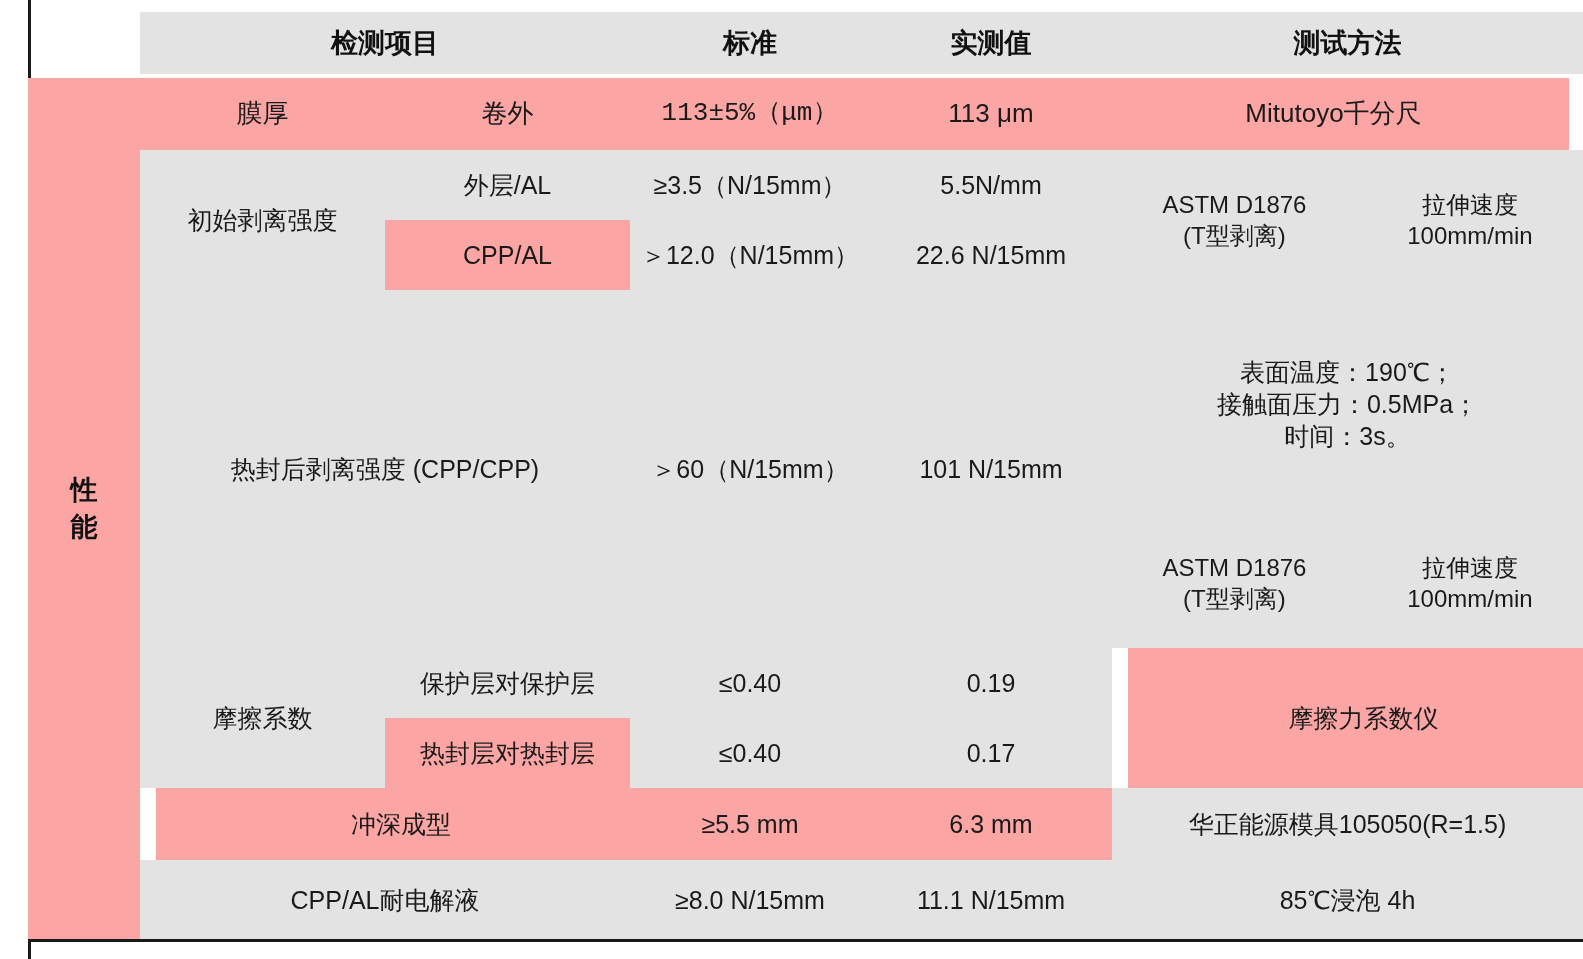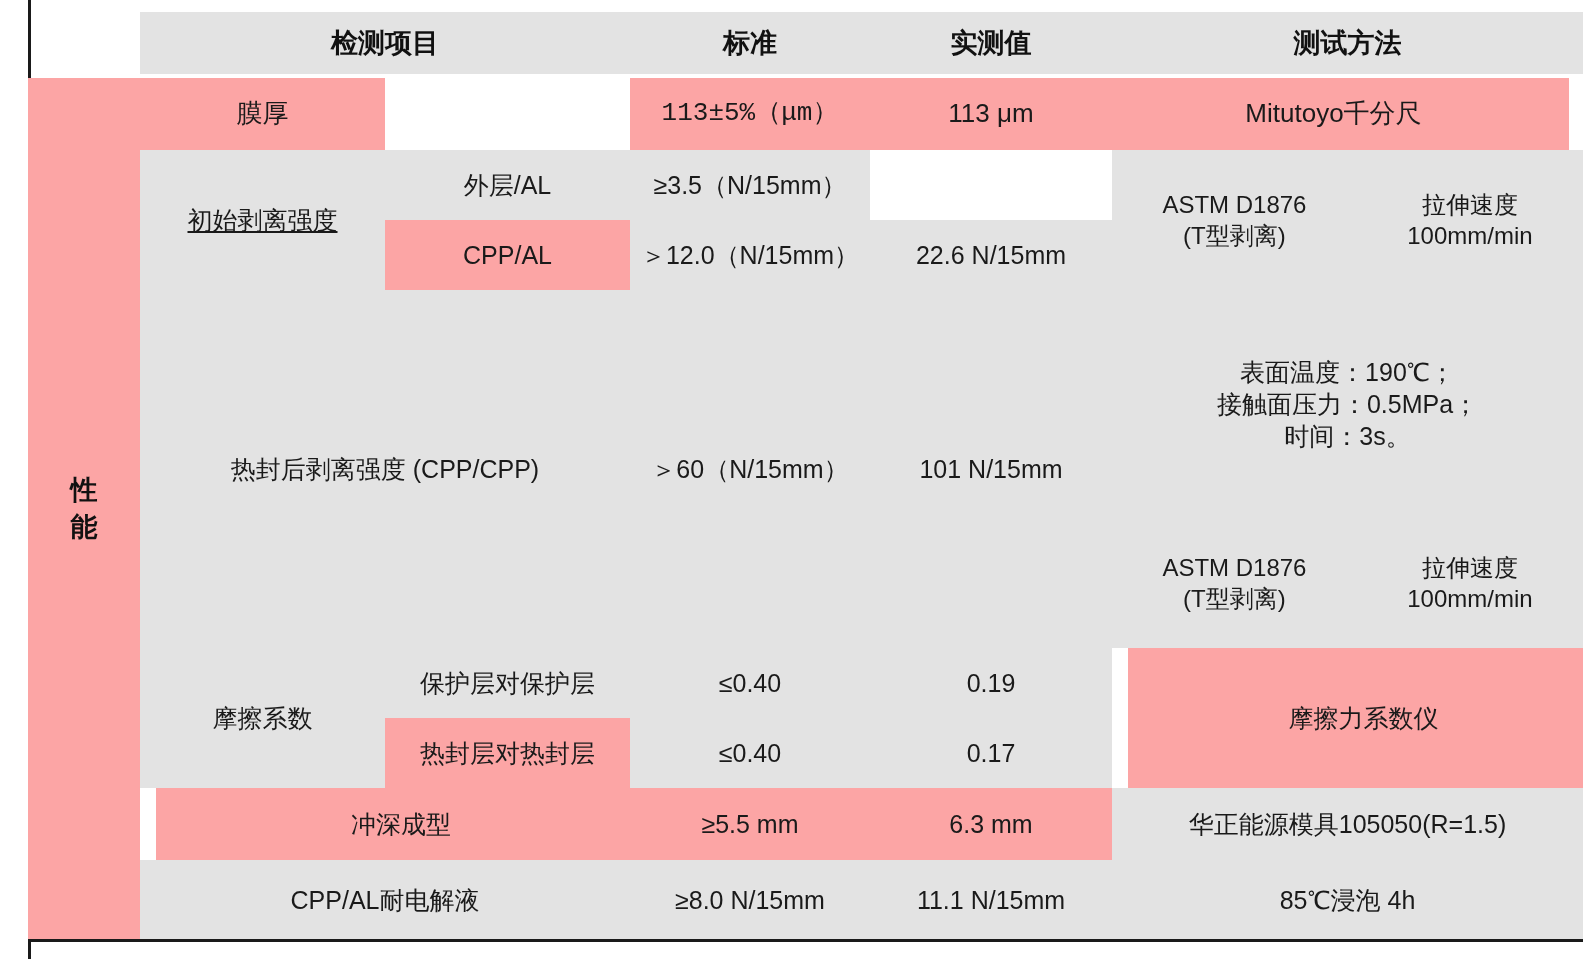--- a/index.html
+++ b/index.html
@@ -89,28 +89,30 @@
 
   <div class="cell grey head" style="left:140px; top:12px; width:490px; height:62px;">检测项目</div>
   <div class="cell grey head" style="left:630px; top:12px; width:240px; height:62px;">标准</div>
   <div class="cell grey head" style="left:870px; top:12px; width:242px; height:62px;">实测值</div>
   <div class="cell grey head" style="left:1112px; top:12px; width:471px; height:62px;">测试方法</div>
 
   <div class="cell white vert-head" style="left:28px; top:78px; width:112px; height:861px;">性
 能</div>
 
   <div class="cell white f26" style="left:140px; top:78px; width:245px; height:72px;">膜厚</div>
+  <div class="cell white f26" style="left:385px; top:78px; width:245px; height:72px;">卷外</div>
   <div class="cell white f26" style="left:630px; top:78px; width:240px; height:72px;font-family:Liberation Mono, monospace;">113±5%（μm）</div>
   <div class="cell white f26" style="left:870px; top:78px; width:242px; height:72px;">113 μm</div>
   <div class="cell white f26" style="left:1098px; top:78px; width:471px; height:72px;">Mitutoyo千分尺</div>
 
-  <div class="cell grey f25" style="left:140px; top:150px; width:245px; height:140px;text-decoration:underline;">初始剥离强度</div>
+  <div class="cell grey f25" style="left:140px; top:150px; width:245px; height:140px;">初始剥离强度</div>
 
   <div class="cell grey f25" style="left:385px; top:150px; width:245px; height:70px;">外层/AL</div>
   <div class="cell grey f25" style="left:630px; top:150px; width:240px; height:70px;">≥3.5（N/15mm）</div>
+  <div class="cell grey f25" style="left:870px; top:150px; width:242px; height:70px;">5.5N/mm</div>
 
   <div class="cell white f25" style="left:385px; top:220px; width:245px; height:70px;">CPP/AL</div>
   <div class="cell grey f25" style="left:630px; top:220px; width:240px; height:70px;">＞12.0（N/15mm）</div>
   <div class="cell grey f25" style="left:870px; top:220px; width:242px; height:70px;">22.6 N/15mm</div>
 
   <div class="cell grey" style="left:1112px; top:150px; width:471px; height:140px;">
     <div class="two-col">
       <span class="f24">ASTM D1876
 (T型剥离)</span>
       <span class="f24">拉伸速度

